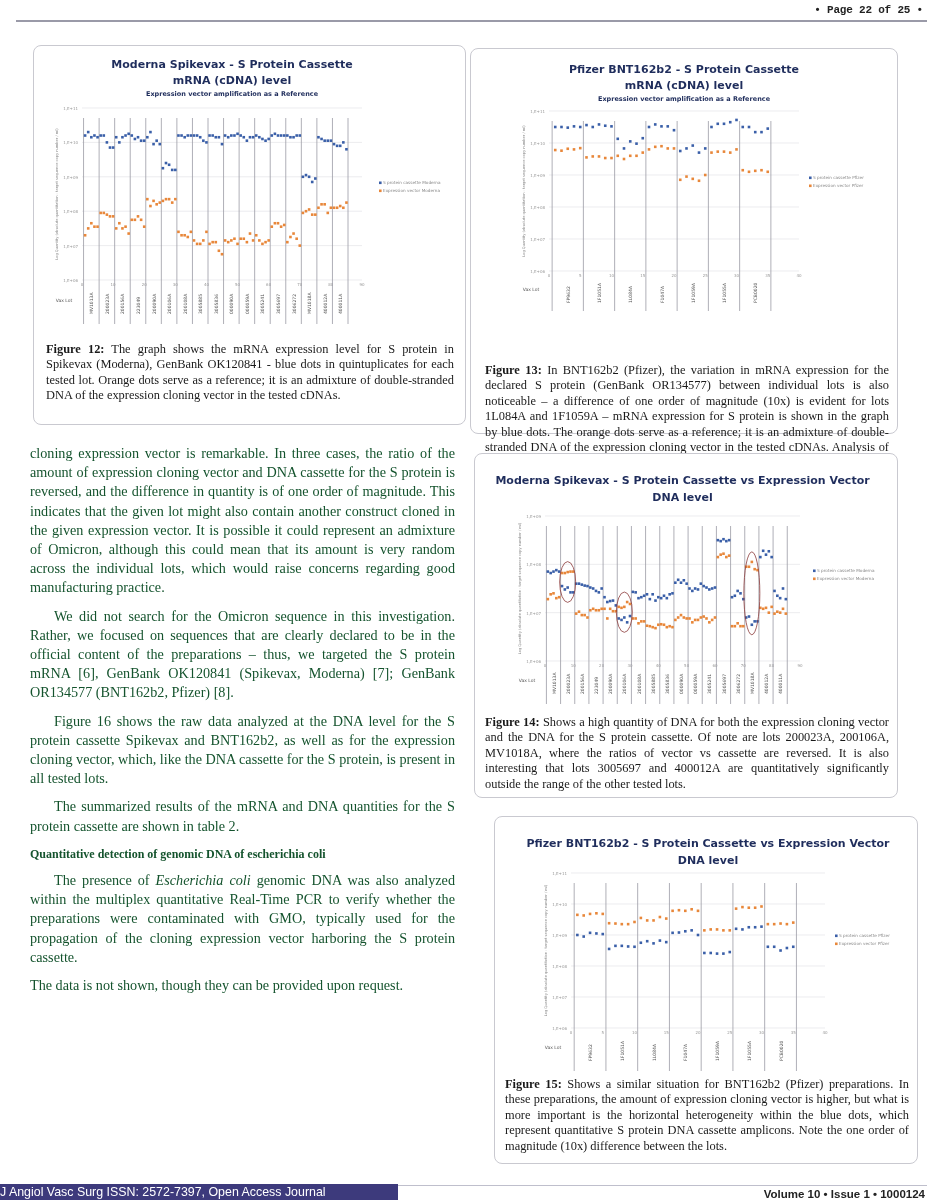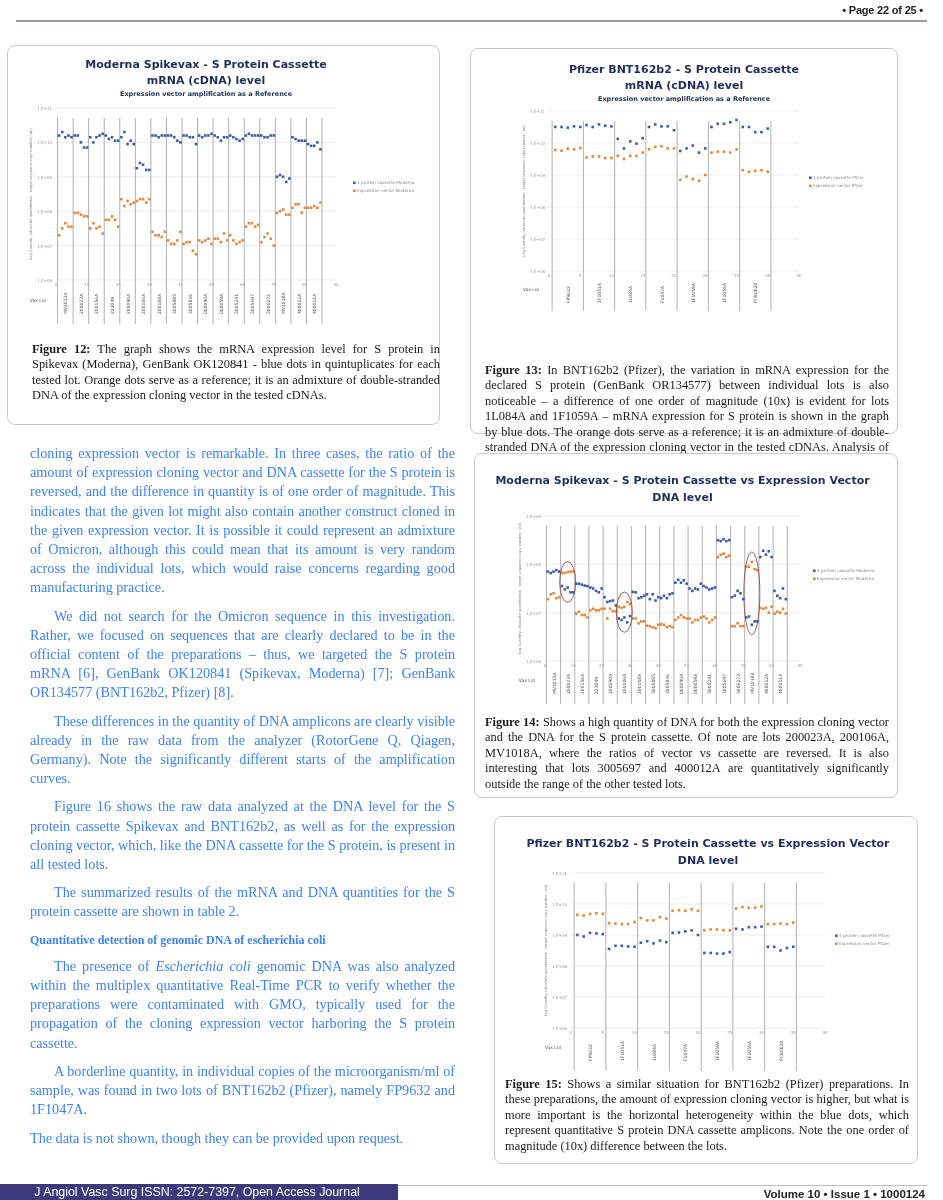--- a/index.html
+++ b/index.html
@@ -1,46 +1,46 @@
 <!DOCTYPE html>
 <html><head>
 <meta charset="utf-8">
 <style>
   * { box-sizing: border-box; margin: 0; padding: 0; }
   html, body { width: 943px; height: 1200px; background: #ffffff; overflow: hidden; }
   body { position: relative; font-family: "Liberation Serif", serif; color: #1a1a1a; }
 
   .page-header { position: absolute; top: 0; left: 16px; right: 16px; height: 22px; border-bottom: 2px solid #9a9aa8; }
-  .page-num { position: absolute; right: 4px; top: 4px; font-family: Liberation Sans, sans-serif; font-size: 11px; font-weight: bold; color: #222; letter-spacing: -0.2px; }
+  .page-num { position: absolute; right: 4px; top: 4px; font-family: Liberation Mono, monospace; font-size: 11px; font-weight: bold; color: #222; letter-spacing: -0.2px; }
 
   .fig-box { position: absolute; border: 1.5px solid #c9c9d0; border-radius: 8px; background: #fff; }
   .fig-box .chart { position: absolute; left: 0; top: 0; }
   .caption { position: absolute; font-size: 12.4px; line-height: 15.4px; text-align: justify; color: #1a1a1a; }
   .caption b { font-weight: bold; }
 
-  .col-text { position: absolute; left: 30px; width: 425px; font-size: 14.2px; line-height: 19.2px; text-align: justify; color: #3b82f6; }
+  .col-text { position: absolute; left: 30px; width: 425px; font-size: 14.2px; line-height: 19.2px; text-align: justify; color: #14532d; }
   .col-text p { margin-bottom: 9px; text-indent: 24px; }
   .col-text p.noindent { text-indent: 0; }
   .col-text h3 { font-size: 12px; font-weight: bold; margin: 2px 0 7px 0; }
 
   .footer { position: absolute; left: 0; right: 0; bottom: 0; height: 16px; }
-  .footer-band { position: absolute; left: 0; bottom: 0; width: 398px; height: 16px; background: #3d3a7c; color: #fff; font-family: "Liberation Sans", sans-serif; font-size: 12.4px; line-height: 16px; text-align: center; padding-right: 4px; white-space: nowrap; overflow: hidden; }
+  .footer-band { position: absolute; left: 0; bottom: 0; width: 398px; height: 16px; background: #3d3a7c; color: #fff; font-family: "Liberation Sans", sans-serif; font-size: 12.4px; line-height: 16px; text-align: left; padding-right: 4px; white-space: nowrap; overflow: hidden; }
   .footer-line { position: absolute; left: 398px; right: 16px; top: 1px; border-top: 1px solid #bfbfcc; }
   .footer-right { position: absolute; right: 18px; bottom: 0; font-family: "Liberation Sans", sans-serif; font-size: 11.5px; font-weight: bold; color: #222; }
 
   svg text { font-family: "DejaVu Sans", sans-serif; }
 </style>
 </head>
 <body>
 
 <div class="page-header">
   <span class="page-num">• Page 22 of 25 •</span>
 </div>
 
-<div class="fig-box" style="left:7px; top:45px; width:433px; height:380px;">
+<div class="fig-box" style="left:33px; top:45px; width:433px; height:380px;">
   <svg class="chart" id="chart-fig12" width="430" height="290">
       <text x="198" y="22" text-anchor="middle" font-size="11" font-weight="bold" fill="#1f2d5c">Moderna Spikevax - S Protein Cassette</text>
       <text x="198" y="38" text-anchor="middle" font-size="11" font-weight="bold" fill="#1f2d5c">mRNA (cDNA) level</text>
       <text x="198" y="50" text-anchor="middle" font-size="6.5" font-weight="bold" fill="#1f2d5c">Expression vector amplification as a Reference</text>
       <line x1="48" x2="328" y1="234" y2="234" stroke="#e4e4e8" stroke-width="0.7"></line>
       <text x="44" y="236" text-anchor="end" font-size="4" fill="#999">1,E+06</text>
       <line x1="48" x2="328" y1="199.6" y2="199.6" stroke="#e4e4e8" stroke-width="0.7"></line>
       <text x="44" y="201.6" text-anchor="end" font-size="4" fill="#999">1,E+07</text>
       <line x1="48" x2="328" y1="165.2" y2="165.2" stroke="#e4e4e8" stroke-width="0.7"></line>
       <text x="44" y="167.2" text-anchor="end" font-size="4" fill="#999">1,E+08</text>
@@ -265,21 +265,21 @@
       <rect x="298.7" y="160.46" width="2.6" height="2.6" fill="#e8873a"></rect>
       <rect x="301.8111111111111" y="160.46" width="2.6" height="2.6" fill="#e8873a"></rect>
       <rect x="304.9222222222222" y="158.73999999999998" width="2.6" height="2.6" fill="#e8873a"></rect>
       <rect x="308.0333333333333" y="160.46" width="2.6" height="2.6" fill="#e8873a"></rect>
       <rect x="311.14444444444445" y="155.29999999999998" width="2.6" height="2.6" fill="#e8873a"></rect>
       <rect x="345" y="135.5" width="2.6" height="2.6" fill="#3a5fa8"></rect>
       <text x="349" y="138" font-size="4.2" fill="#888">S protein cassette Moderna</text>
       <rect x="345" y="143.5" width="2.6" height="2.6" fill="#e8873a"></rect>
       <text x="349" y="146" font-size="4.2" fill="#888">Expression vector Moderna</text>
     </svg>
-  <div class="caption" style="left:12px; top:296px; width:408px;margin-left:12px;">
+  <div class="caption" style="left:12px; top:296px; width:408px;">
     <b>Figure 12:</b><span> The graph shows the mRNA expression level for S protein in Spikevax (Moderna), GenBank OK120841 - blue dots in quintuplicates for each tested lot. Orange dots serve as a reference; it is an admixture of double-stranded DNA of the expression cloning vector in the tested cDNAs.</span>
   </div>
 </div>
 
 <div class="fig-box" style="left:470px; top:48px; width:428px; height:386px;">
   <svg class="chart" id="chart-fig13" width="425" height="262">
       <text x="213" y="24" text-anchor="middle" font-size="11" font-weight="bold" fill="#1f2d5c">Pfizer BNT162b2 - S Protein Cassette</text>
       <text x="213" y="40" text-anchor="middle" font-size="11" font-weight="bold" fill="#1f2d5c">mRNA (cDNA) level</text>
       <text x="213" y="52" text-anchor="middle" font-size="6.5" font-weight="bold" fill="#1f2d5c">Expression vector amplification as a Reference</text>
       <line x1="78" x2="328" y1="222" y2="222" stroke="#e4e4e8" stroke-width="0.7"></line>
@@ -760,26 +760,24 @@
       <text x="344" y="128" font-size="4.2" fill="#888">Expression vector Pfizer</text>
     </svg>
   <div class="caption" style="left:10px; top:260px; width:404px;">
     <b>Figure 15:</b><span> Shows a similar situation for BNT162b2 (Pfizer) preparations. In these preparations, the amount of expression cloning vector is higher, but what is more important is the horizontal heterogeneity within the blue dots, which represent quantitative S protein DNA cassette amplicons. Note the one order of magnitude (10x) difference between the lots.</span>
   </div>
 </div>
 
 <div class="col-text" style="top:444px;">
   <p class="noindent">cloning expression vector is remarkable. In three cases, the ratio of the amount of expression cloning vector and DNA cassette for the S protein is reversed, and the difference in quantity is of one order of magnitude. This indicates that the given lot might also contain another construct cloned in the given expression vector. It is possible it could represent an admixture of Omicron, although this could mean that its amount is very random across the individual lots, which would raise concerns regarding good manufacturing practice.</p>
   <p>We did not search for the Omicron sequence in this investigation. Rather, we focused on sequences that are clearly declared to be in the official content of the preparations – thus, we targeted the S protein mRNA [6], GenBank OK120841 (Spikevax, Moderna) [7]; GenBank OR134577 (BNT162b2, Pfizer) [8].</p>
-  <p>These differences in the quantity of DNA amplicons are clearly visible already in the raw data from the analyzer (RotorGene Q, Qiagen, Germany). Note the significantly different starts of the amplification curves.</p>
   <p>Figure 16 shows the raw data analyzed at the DNA level for the S protein cassette Spikevax and BNT162b2, as well as for the expression cloning vector, which, like the DNA cassette for the S protein, is present in all tested lots.</p>
   <p>The summarized results of the mRNA and DNA quantities for the S protein cassette are shown in table 2.</p>
   <h3>Quantitative detection of genomic DNA of escherichia coli</h3>
   <p><span>The presence of </span><i>Escherichia coli</i><span> genomic DNA was also analyzed within the multiplex quantitative Real-Time PCR to verify whether the preparations were contaminated with GMO, typically used for the propagation of the cloning expression vector harboring the S protein cassette.</span></p>
-  <p>A borderline quantity, in individual copies of the microorganism/ml of sample, was found in two lots of BNT162b2 (Pfizer), namely FP9632 and 1F1047A.</p>
   <p class="noindent">The data is not shown, though they can be provided upon request.</p>
 </div>
 
 <div class="footer">
   <div class="footer-band">J Angiol Vasc Surg ISSN: 2572-7397, Open Access Journal</div>
   <div class="footer-line"></div>
   <div class="footer-right">Volume 10 • Issue 1 • 1000124</div>
 </div>
 
 </body></html>

